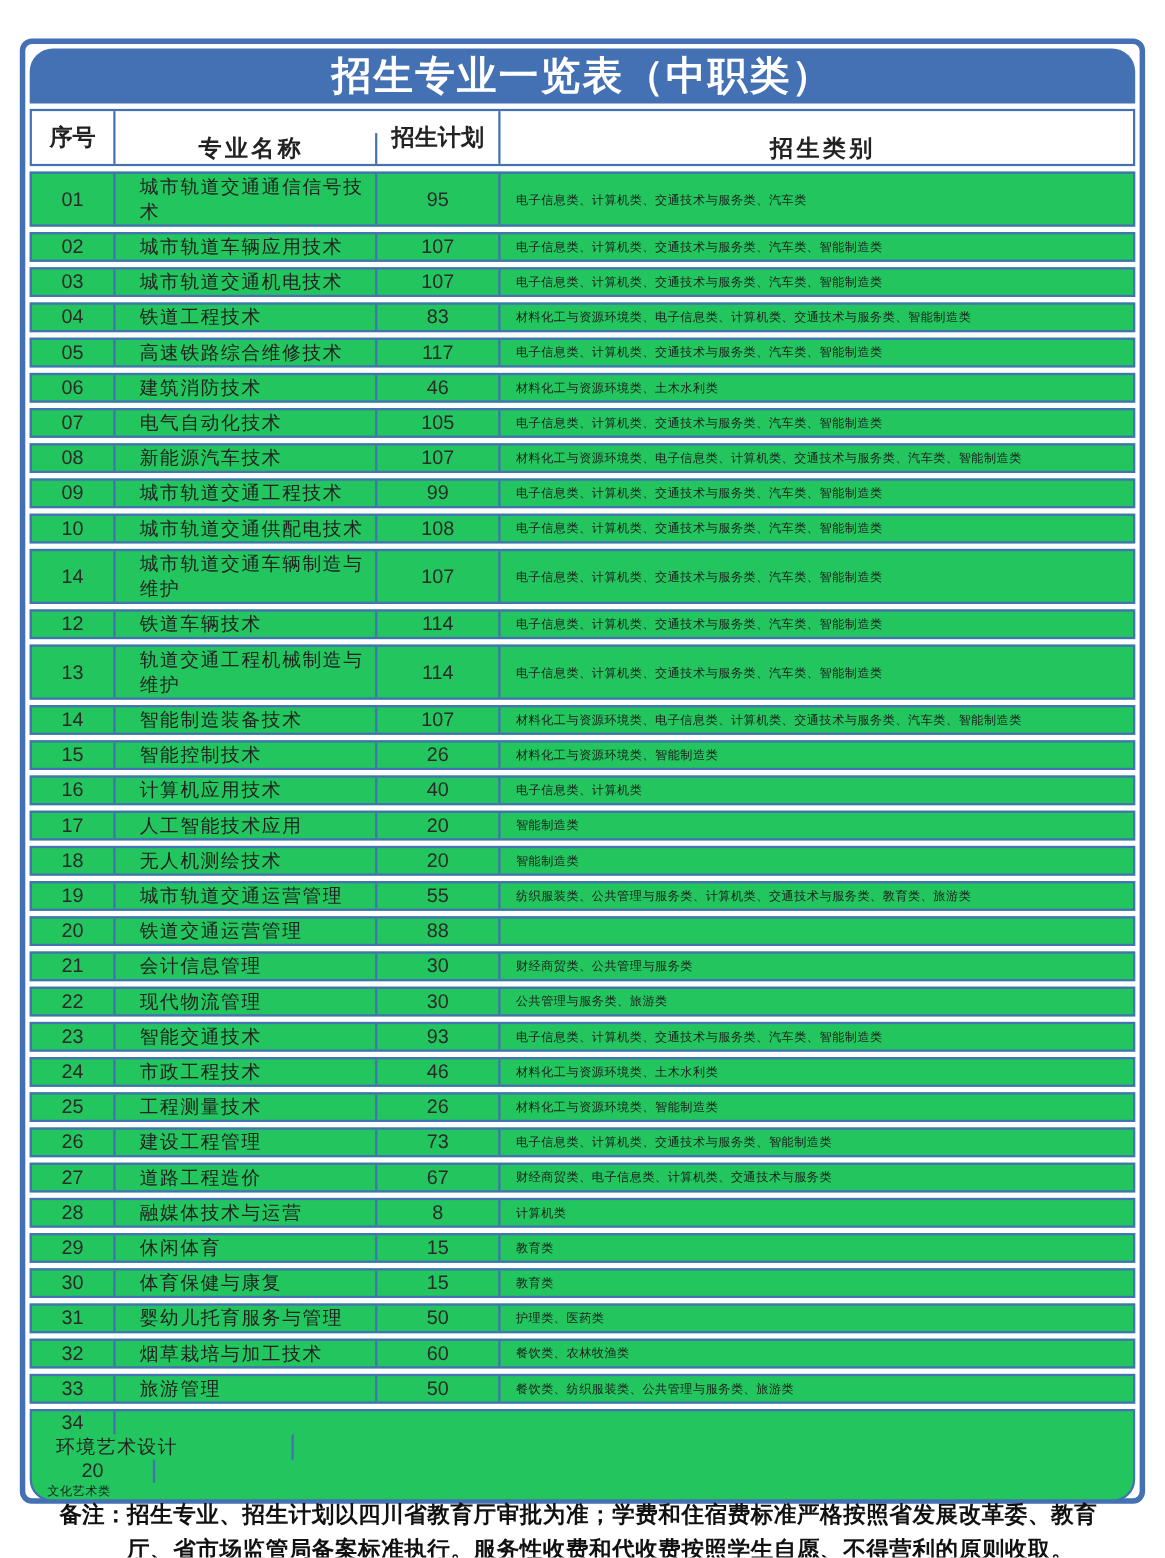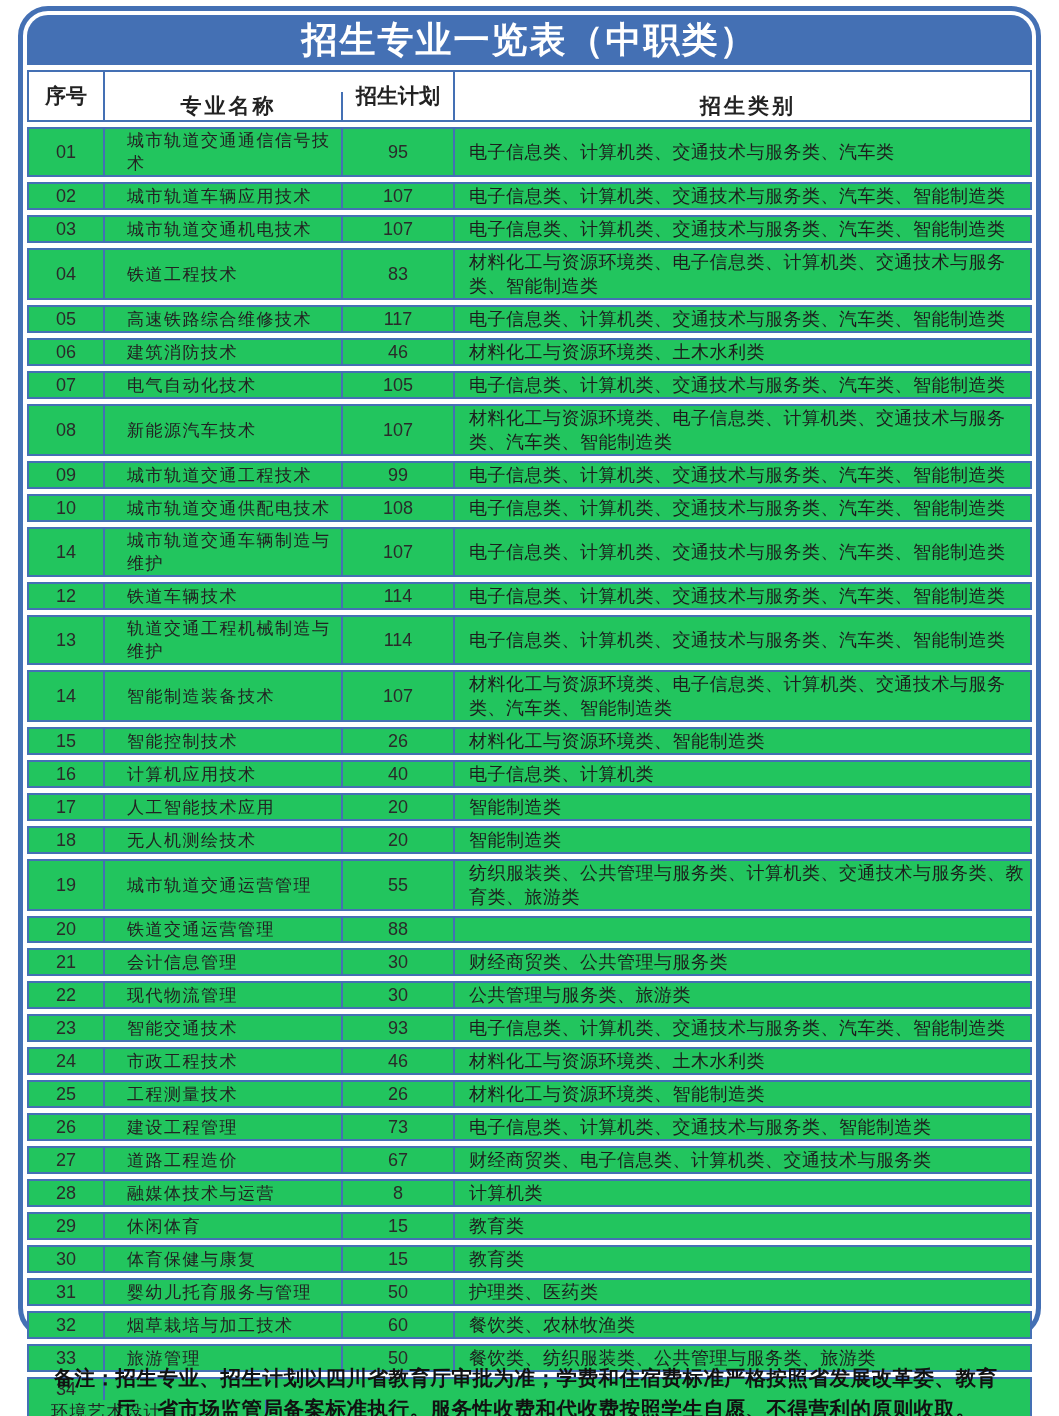--- a/index.html
+++ b/index.html
@@ -11,24 +11,24 @@
   html, body {
     width: 1059px; height: 1416px;
     background: #ffffff;
     font-family: "Liberation Sans", "DejaVu Sans", sans-serif;
     color: var(--text);
     overflow: hidden;
     position: relative;
   }
   .card {
     position: absolute;
-    left: 18px; top: 6px;
+    left: 18px; top: 35px;
     width: 1023px; height: 1332px;
     border: 5px solid var(--border);
-    border-radius: 30px;
+    border-radius: 11px;
     background: #ffffff;
     padding: 4px 4px 5px 4px;
     display: flex;
     flex-direction: column;
     gap: 5px;
   }
   .banner {
     flex: 0 0 50px;
     background: var(--banner);
     border-radius: 21px 21px 0 0;
@@ -58,21 +58,21 @@
     background: #22c55e;
     font-size: 17px;
   }
   .row:last-child { border-radius: 0 0 20px 20px; flex-direction: column; }
   .cell { display: flex; align-items: center; }
   .c-no   { width: 76px;  justify-content: center; border-right: 2px solid var(--border); }
   .c-major{ width: 238px; padding-left: 22px; border-right: 2px solid var(--border); letter-spacing: 1.5px; }
   .c-plan { width: 112px; justify-content: center; border-right: 2px solid var(--border); }
   .c-cat  { flex: 1; padding-left: 14px; }
   .hrow .c-major, .hrow .c-cat { justify-content: center; padding-left: 11px; letter-spacing: 3px; margin-top: 20px; }
-  .row .c-cat { font-size: 18px; letter-spacing: 0.5px; color: #1d1d1d; }
+  .row .c-cat { font-size: 11px; letter-spacing: 0.5px; color: #1d1d1d; }
   .row .c-no, .row .c-plan { font-size: 18px; color: #2a2a2a; }
   .note {
     position: absolute;
     left: 54px; top: 1363px;
     width: 964px;
     display: flex;
     font-size: 20.5px;
     font-weight: bold;
     line-height: 1.5;
     color: #111111;

